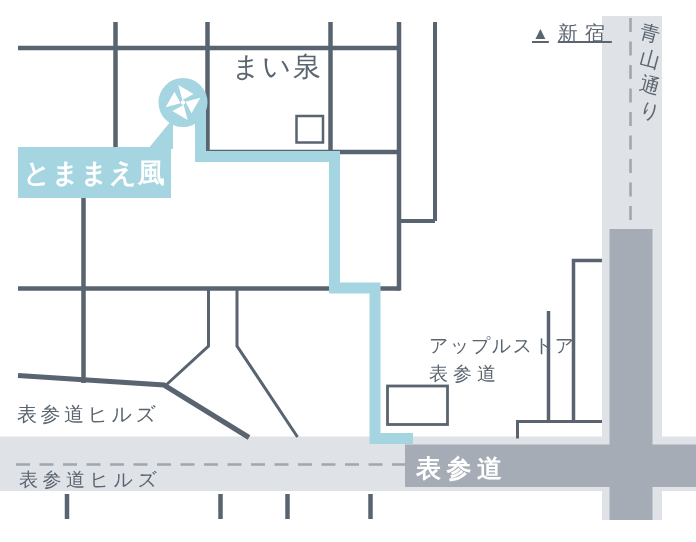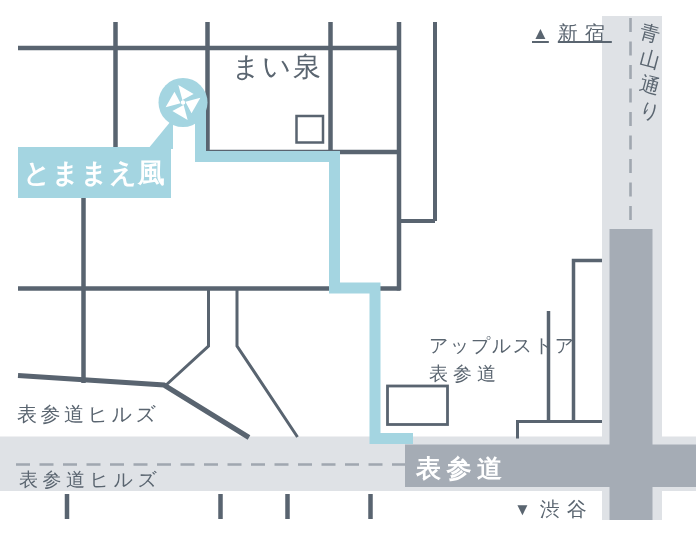--- a/index.html
+++ b/index.html
@@ -104,17 +104,14 @@
     <div class="l1">アップルストア</div>
     <div class="l2">表参道</div>
   </div>
 
   <div class="lbl lbl-hills">表参道ヒルズ</div>
 
   <div class="lbl lbl-odori">表参道ヒルズ</div>
 
   <div class="lbl lbl-station">表参道</div>
 
-  <div class="lbl lbl-shibuya">
-    <span class="dir-arrow">▼</span><span>渋谷</span>
-  </div>
 
 </div>
 
 </body></html>

